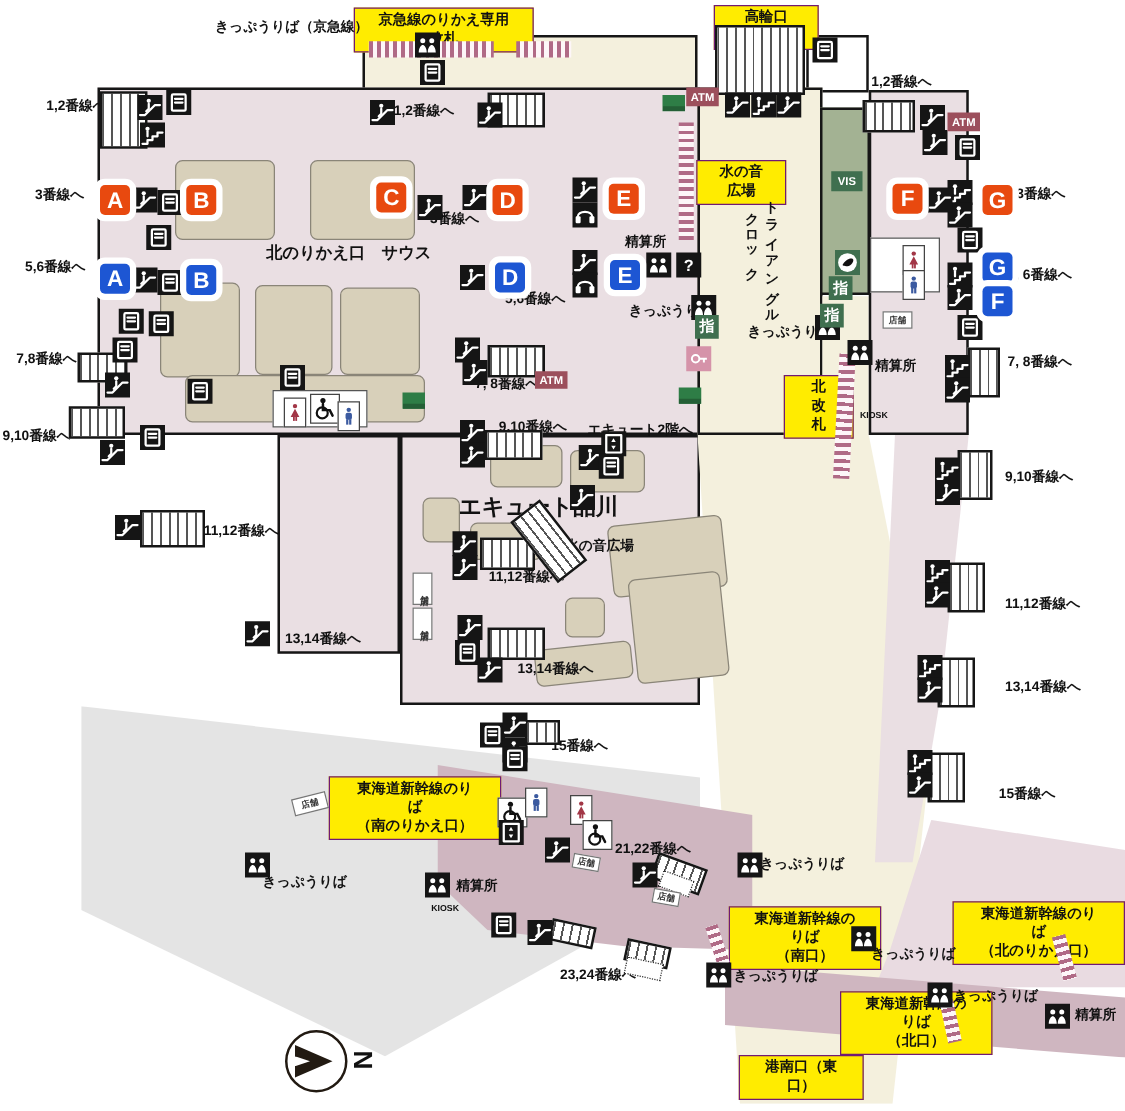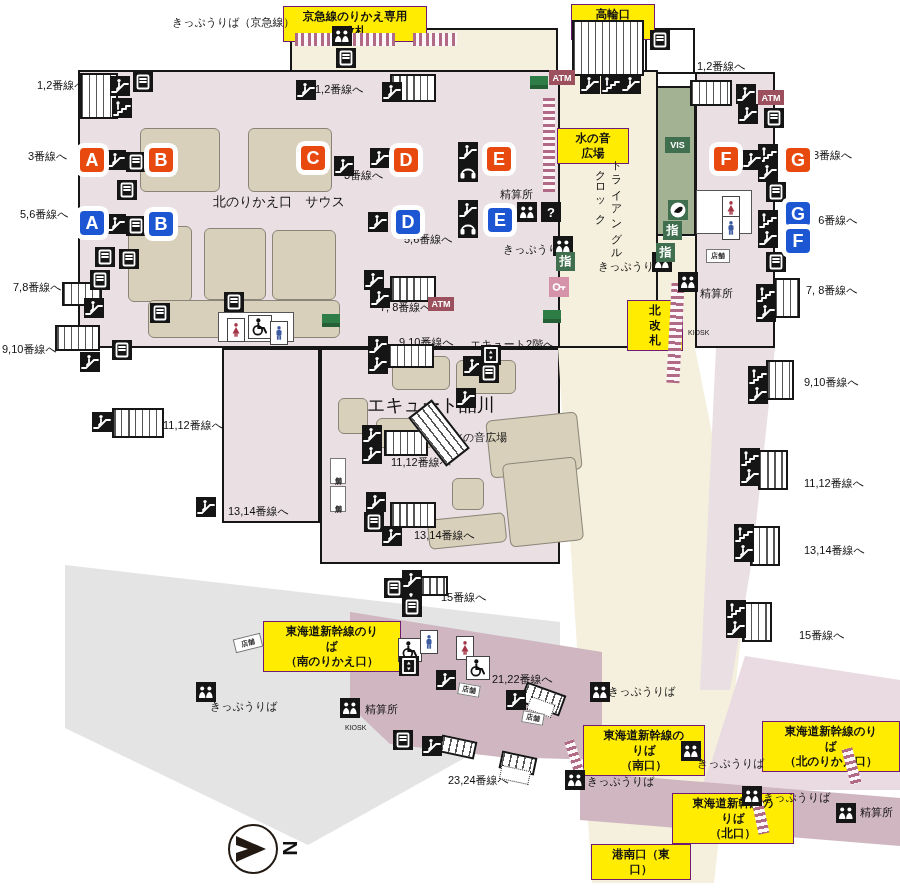--- a/index.html
+++ b/index.html
@@ -3,21 +3,21 @@
 <meta charset="utf-8">
 <style>
   html,body{margin:0;padding:0;background:#fff}
   #stage{position:relative;width:900px;height:889px;background:#fff;overflow:hidden;
          font-family:"Liberation Sans","DejaVu Sans",sans-serif;color:#111}
   .rg{position:absolute;box-sizing:border-box}
   .bd{border:2px solid #161616}
   .bd1{border:1px solid #8a8578;border-radius:6px}
   .poly{filter:drop-shadow(1.6px 0 0 #161616) drop-shadow(-1.6px 0 0 #161616)
          drop-shadow(0 1.6px 0 #161616) drop-shadow(0 -1.6px 0 #161616)}
-  .lbl{position:absolute;font-size:11px;font-weight:400;white-space:nowrap;color:#111;line-height:1.15}
+  .lbl{position:absolute;font-size:11px;font-weight:700;white-space:nowrap;color:#111;line-height:1.15}
   .lbl.v{writing-mode:vertical-rl;letter-spacing:2px}
   .ylb{position:absolute;background:var(--yellow);border:1px solid #701a75;font-size:11.5px;
        font-weight:700;text-align:center;padding:2px 17px;white-space:pre-line;line-height:1.3;box-sizing:border-box}
   .badge{position:absolute;width:24px;height:24px;border-radius:4px;color:#fff;font-weight:800;
          font-size:18px;display:flex;align-items:center;justify-content:center;
          box-shadow:0 0 0 5px #fff}
   .ic{position:absolute;width:20px;height:20px;background:#151515;display:flex;align-items:center;justify-content:center}
   .ic svg{width:100%;height:100%}
   .icw{background:#fff;border:1px solid #444}
   .txtic{position:absolute;display:flex;align-items:center;justify-content:center;

